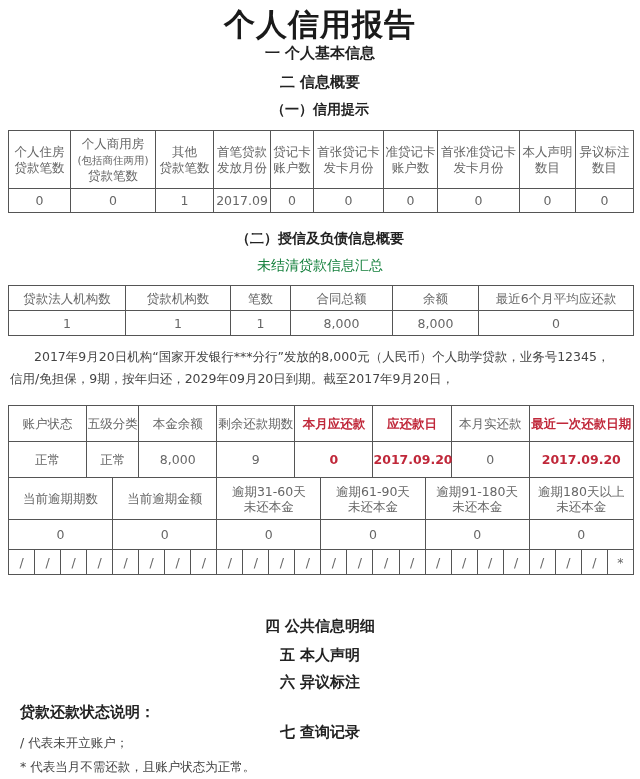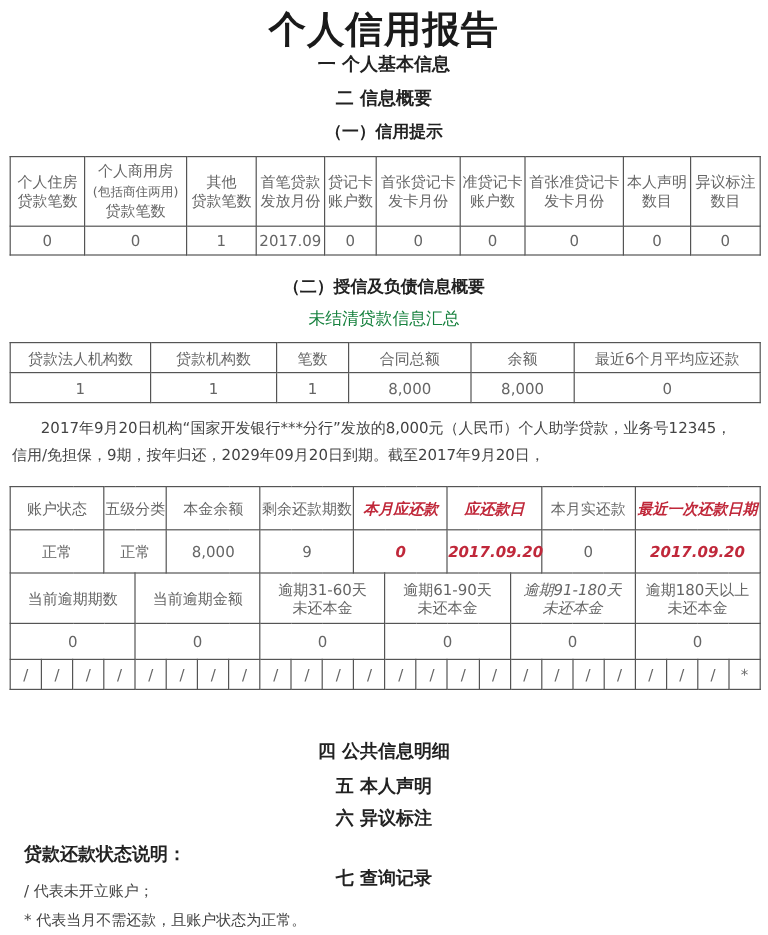--- a/index.html
+++ b/index.html
@@ -10,21 +10,21 @@
   .h1 { font-size: 15px; font-weight: bold; color: #222; }
   .h2 { font-size: 14px; font-weight: bold; color: #222; }
   .sub { font-size: 14px; color: #15803d; }
   table { position: absolute; border-collapse: collapse; table-layout: fixed; }
   td { border: 1px solid #555; text-align: center; vertical-align: middle; color: #666; font-size: 12px; line-height: 15px; padding: 0; }
   .t1 .hd td { height: 58px; font-size: 12.5px; line-height: 16px; }
   .t1 .sm { font-size: 10.5px; }
   .t1 .vl td { height: 24px; font-size: 12.5px; }
   .t2 td { height: 25px; font-size: 12.5px; }
   .t3 td { font-size: 12.5px; }
-  .red { color: #c0283a !important; font-weight: bold; font-style: italic; }
+  .red { color: #c0283a !important; font-weight: bold; }
   .para { position: absolute; left: 10px; width: 625px; font-size: 12.5px; line-height: 22px; color: #444; }
   .note-title { position: absolute; left: 20px; top: 703px; font-size: 15px; font-weight: bold; color: #222; }
   .note { position: absolute; left: 20px; font-size: 12.5px; color: #444; text-align: center; }
 </style>
 </head>
 <body>
 
 <div class="c title">个人信用报告</div>
 <div class="c h1" style="top:44px">一  个人基本信息</div>
 <div class="c h1" style="top:73px">二  信息概要</div>
@@ -152,21 +152,21 @@
         <td class="red" colspan="3" style="height: 36px;"><span>0</span></td>
         <td class="red" colspan="3" style="height: 36px;"><span>2017.09.20</span></td>
         <td colspan="3" style="height: 36px;"><span>0</span></td>
         <td class="red" colspan="4" style="height: 36px;"><span>2017.09.20</span></td>
       </tr>
       <tr>
         <td colspan="4" style="height: 42px;"><span>当前逾期期数</span></td>
         <td colspan="4" style="height: 42px;"><span>当前逾期金额</span></td>
         <td colspan="4" style="height: 42px;"><span>逾期31-60天</span><br><span>未还本金</span></td>
         <td colspan="4" style="height: 42px; text-align: center;"><span>逾期61-90天</span><br><span>未还本金</span></td>
-        <td colspan="4" style="height: 42px; font-style: italic;"><span>逾期91-180天</span><br><span>未还本金</span></td>
+        <td colspan="4" style="height: 42px;"><span>逾期91-180天</span><br><span>未还本金</span></td>
         <td colspan="4" style="height: 42px;"><span>逾期180天以上</span><br><span>未还本金</span></td>
       </tr>
       <tr>
         <td colspan="4" style="height: 30px;"><span>0</span></td>
         <td colspan="4" style="height: 30px;"><span>0</span></td>
         <td colspan="4" style="height: 30px;"><span>0</span></td>
         <td colspan="4" style="height: 30px;"><span>0</span></td>
         <td colspan="4" style="height: 30px;"><span>0</span></td>
         <td colspan="4" style="height: 30px;"><span>0</span></td>
       </tr>

